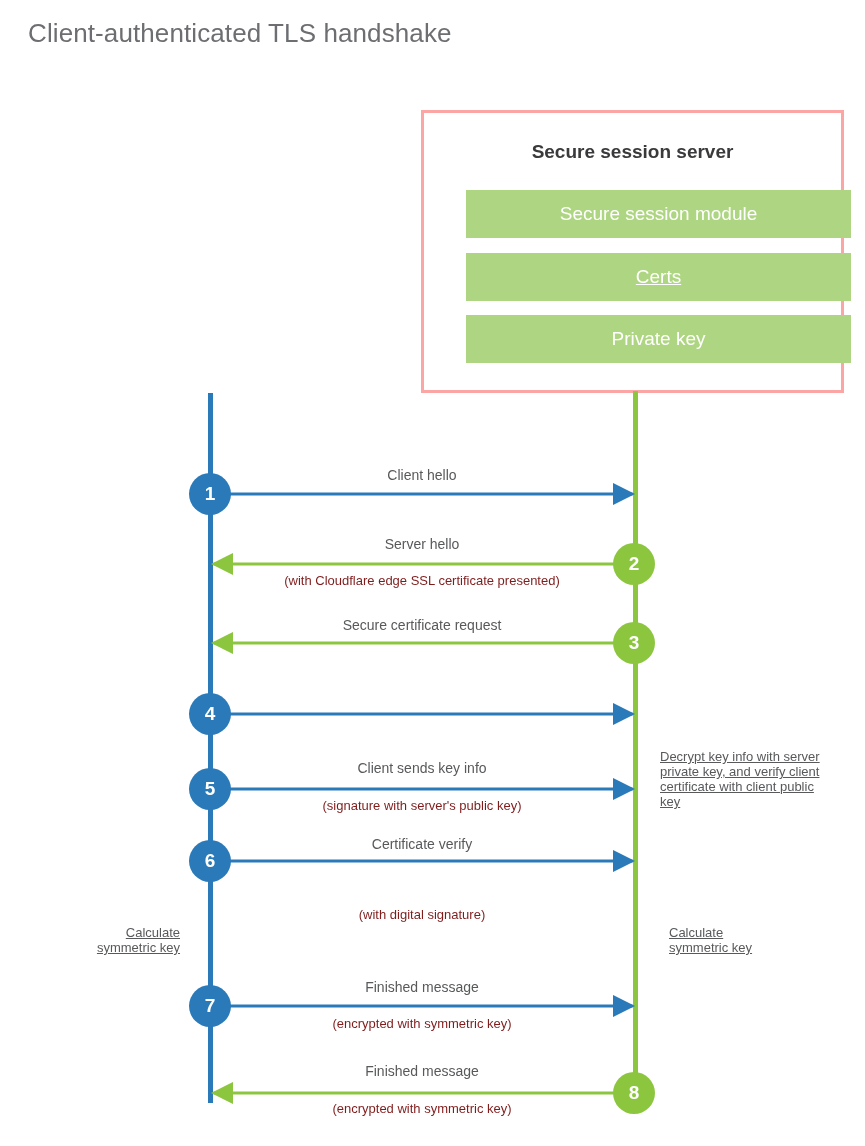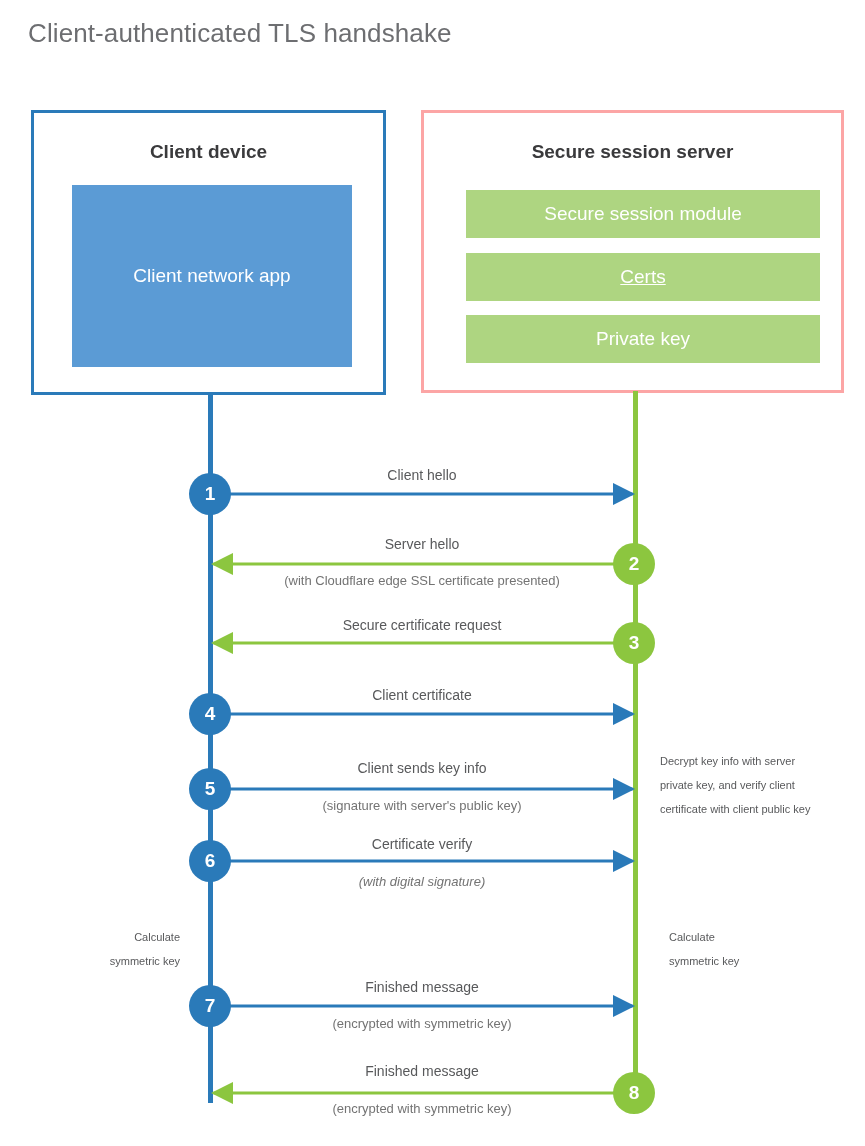--- a/index.html
+++ b/index.html
@@ -74,21 +74,21 @@
     line-height: 26px;
     display: flex;
     align-items: center;
     justify-content: center;
     text-align: center;
   }
 
   .server-pill {
     position: absolute;
     left: 42px;
-    width: 354px;
+    width: 385px;
     height: 48px;
     background: #aed581;
     color: #ffffff;
     font-size: 19px;
     display: flex;
     align-items: center;
     justify-content: center;
     text-align: center;
   }
   .server-pill.p0 { top: 77px; }
@@ -145,45 +145,42 @@
     position: absolute;
     text-align: center;
     font-size: 14px;
     color: #58595b;
     white-space: nowrap;
   }
   .msg-sub {
     position: absolute;
     text-align: center;
     font-size: 13px;
-    color: #737373;
+    color: #7f1d1d;
     white-space: nowrap;
   }
 
   
   .side-note {
     position: absolute;
-    font-size: 11px;
-    line-height: 24px;
+    font-size: 13px;
+    line-height: 15px;
     color: #58595b;
+    text-decoration: underline;
   }
   .side-note.right-align { text-align: right; }
   .side-note.left-align { text-align: left; }
 </style>
 </head>
 <body>
 
 <div id="canvas">
 
   <div class="page-title">Client-authenticated TLS handshake</div>
 
-  <div class="party-box client">
-    <div class="party-title">Client device</div>
-    <div class="client-app">Client network app</div>
-  </div>
 
   <div class="party-box server">
     <div class="party-title">Secure session server</div>
     <div class="server-pill p0">Secure session module</div>
     <div class="server-pill p1">Certs</div>
     <div class="server-pill p2">Private key</div>
   </div>
 
   <div class="lifeline client"></div>
   <div class="lifeline server"></div>
@@ -218,27 +215,26 @@
   <div class="badge blue" style="left:189px; top:985px;">7</div>
   <div class="badge green" style="left:613px; top:1072px;">8</div>
 
   <div class="msg-main" style="left:231px; top:467px; width:382px;">Client hello</div>
 
   <div class="msg-main" style="left:231px; top:536px; width:382px;">Server hello</div>
   <div class="msg-sub" style="left:231px; top:573px; width:382px;">(with Cloudflare edge SSL certificate presented)</div>
 
   <div class="msg-main" style="left:231px; top:617px; width:382px;">Secure certificate request</div>
 
-  <div class="msg-main" style="left:231px; top:687px; width:382px;">Client certificate</div>
 
   <div class="msg-main" style="left:231px; top:760px; width:382px;">Client sends key info</div>
   <div class="msg-sub" style="left:231px; top:798px; width:382px;">(signature with server's public key)</div>
 
   <div class="msg-main" style="left:231px; top:836px; width:382px;">Certificate verify</div>
-  <div class="msg-sub" style="left:231px; top:874px; width:382px;font-style:italic;">(with digital signature)</div>
+  <div class="msg-sub" style="left:231px; top:907px; width:382px;">(with digital signature)</div>
 
   <div class="msg-main" style="left:231px; top:979px; width:382px;">Finished message</div>
   <div class="msg-sub" style="left:231px; top:1016px; width:382px;">(encrypted with symmetric key)</div>
 
   <div class="msg-main" style="left:231px; top:1063px; width:382px;">Finished message</div>
   <div class="msg-sub" style="left:231px; top:1101px; width:382px;">(encrypted with symmetric key)</div>
 
   <div class="side-note left-align" style="left:660px; top:749px; width:160px;">Decrypt key info with server private key, and verify client certificate with client public key</div>
 
   <div class="side-note right-align" style="left:20px; top:925px; width:160px;">

